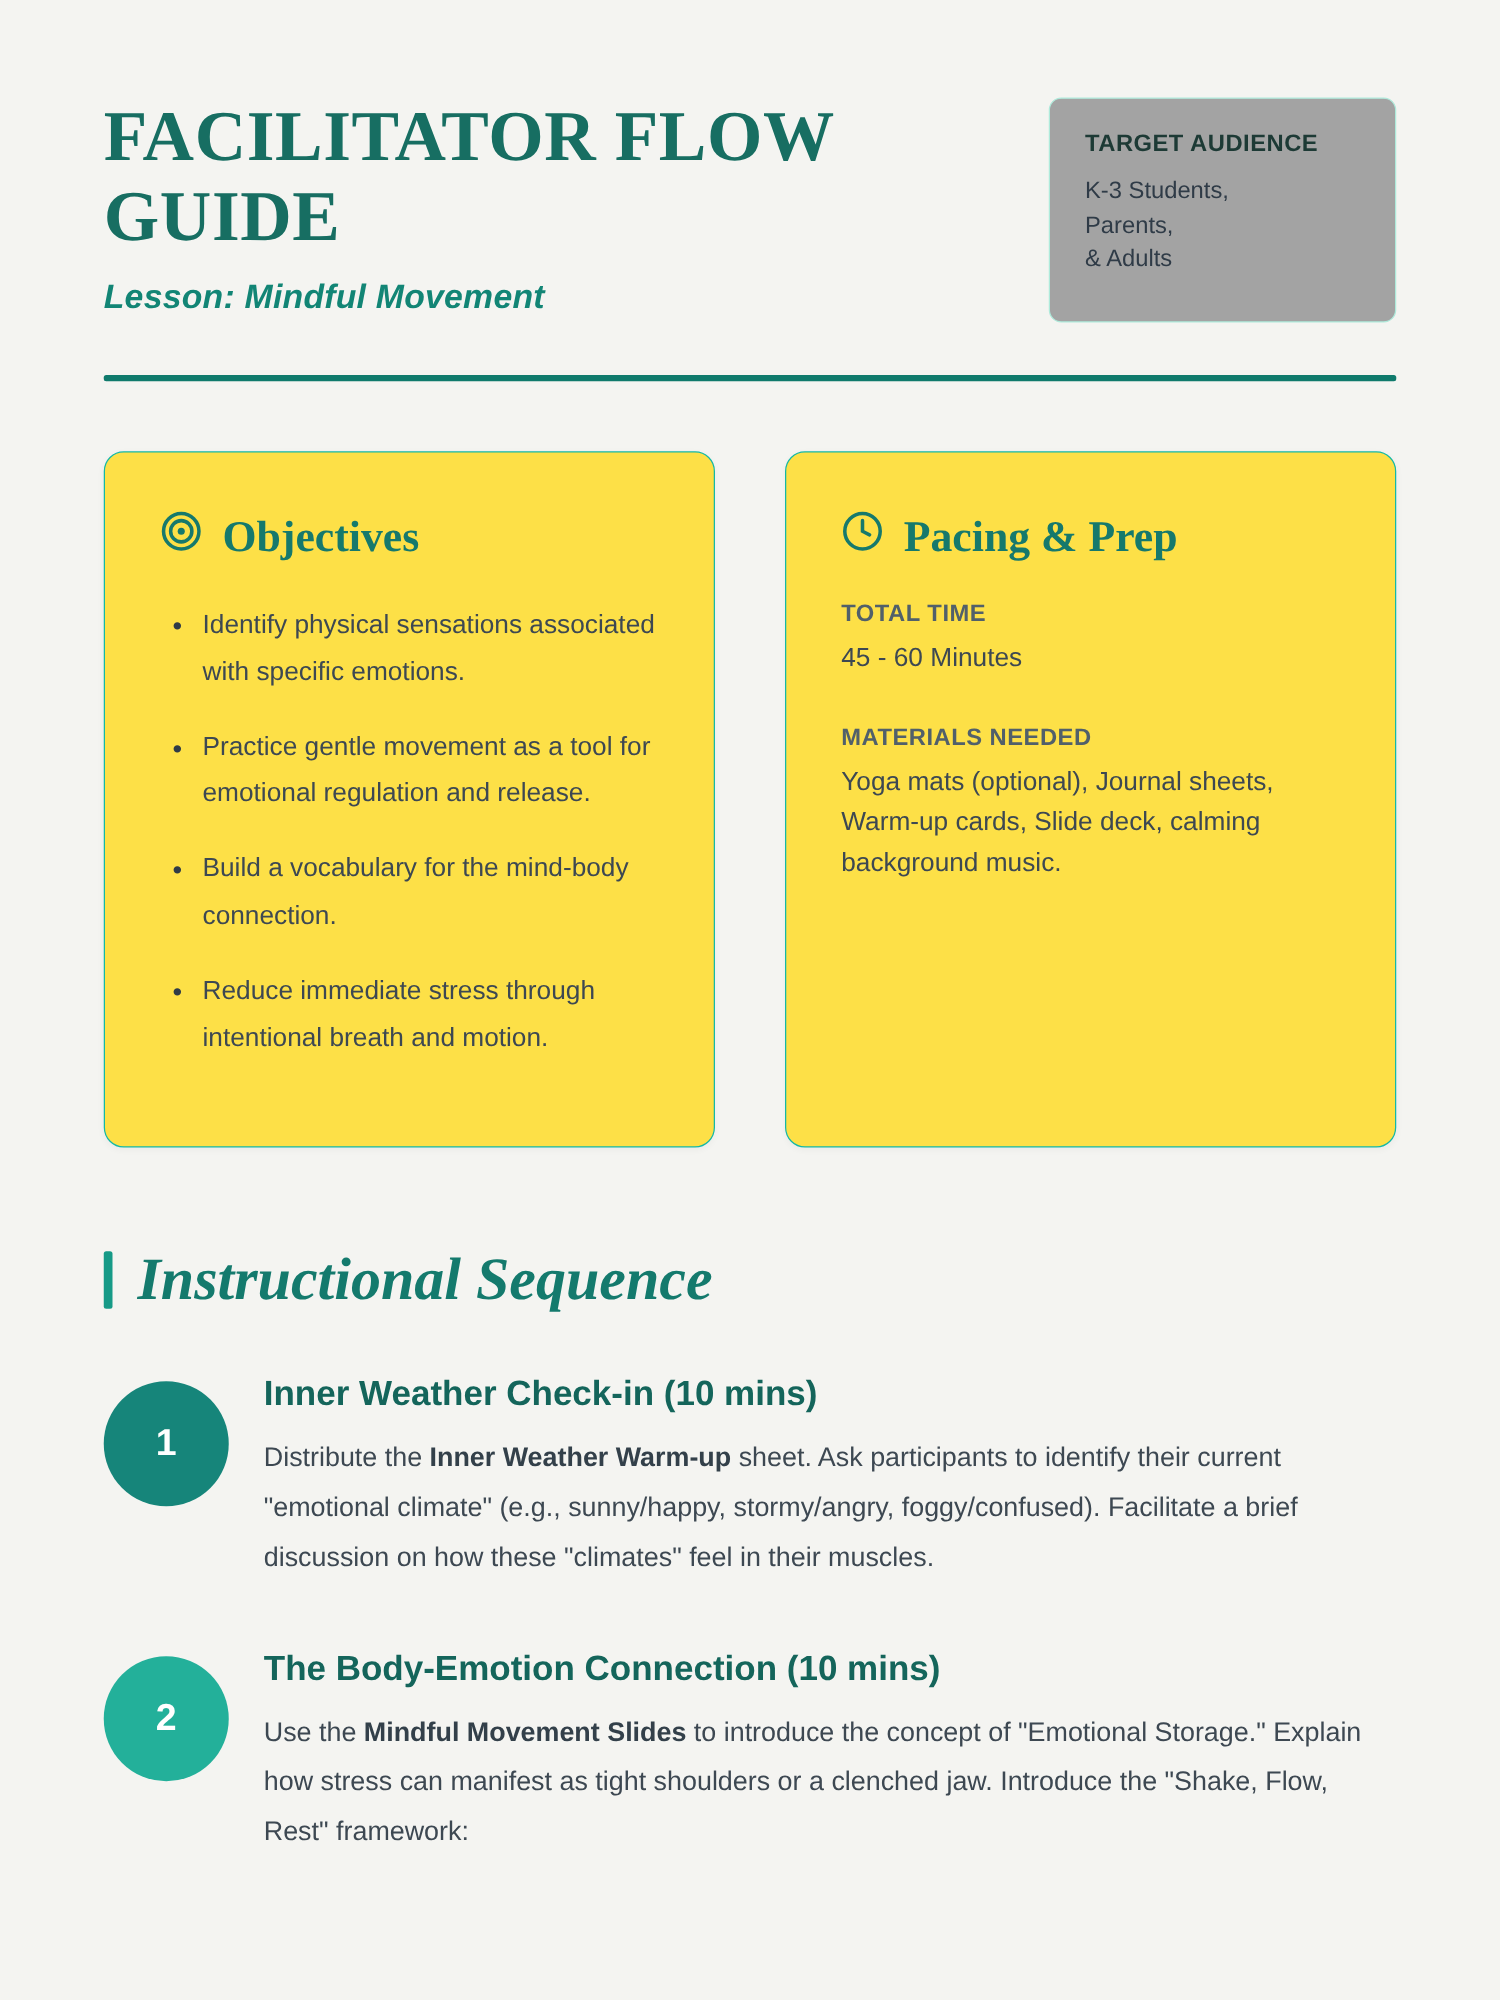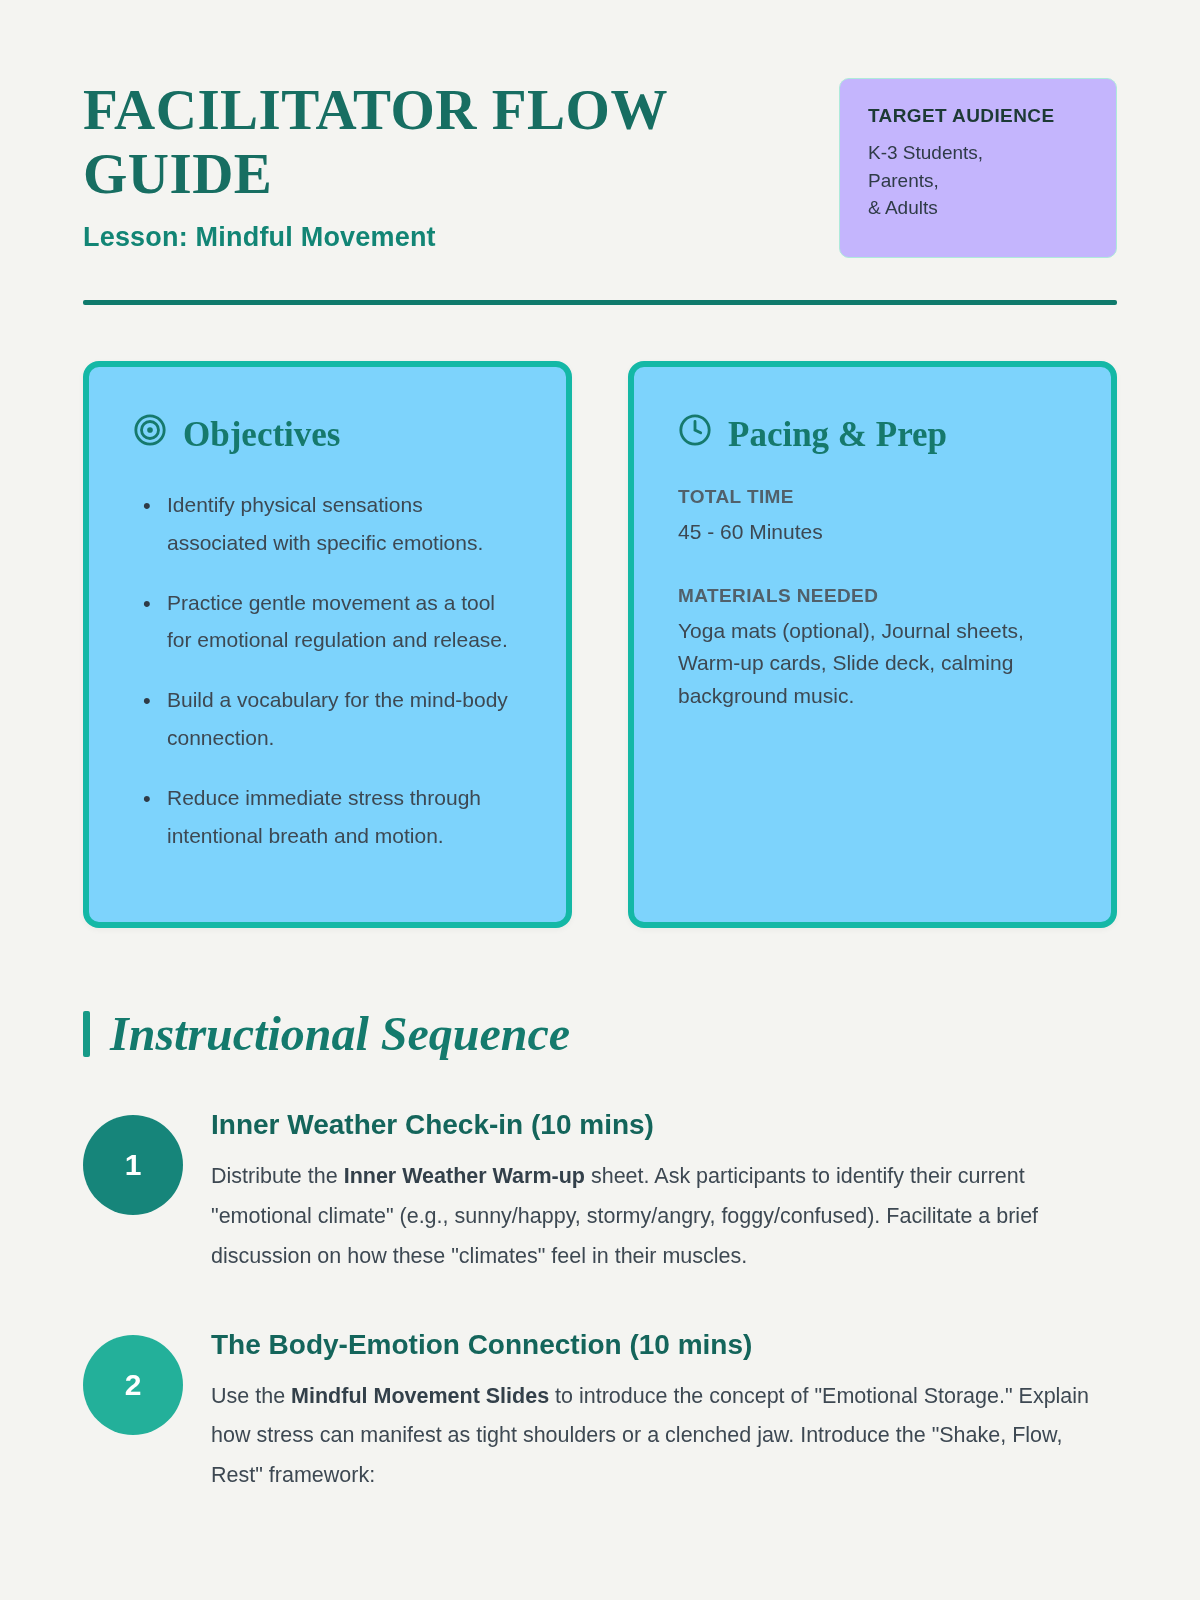--- a/index.html
+++ b/index.html
@@ -29,25 +29,26 @@
     font-weight: 700;
     font-size: 57px;
     line-height: 1.12;
     color: #176e62;
     letter-spacing: 0.5px;
   }
   .lesson-subtitle {
     margin-top: 16px;
     font-size: 27px;
     font-weight: 700;
+    font-style: italic;
     color: #128575;
     letter-spacing: 0.2px;
   }
   .audience-box {
-    background: #c4b5fd;
+    background: #a3a3a3;
     border: 1px solid #aeeadb;
     border-radius: 10px;
     padding: 26px 28px;
     width: 278px;
     min-height: 180px;
   }
   .audience-label {
     font-size: 19px;
     font-weight: 700;
     color: #1d3a35;
@@ -69,22 +70,22 @@
 
   
   .cards-row {
     margin-top: 56px;
     display: flex;
     gap: 56px;
     align-items: stretch;
   }
   .card {
     flex: 1 1 0;
-    background: #7dd3fc;
-    border: 6px solid #14b8a6;
+    background: #fde047;
+    border: 1px solid #14b8a6;
     border-radius: 16px;
     box-shadow: 0 2px 6px rgba(0,0,0,0.04);
     padding: 46px 44px;
   }
   .card-heading {
     display: flex;
     align-items: center;
     gap: 16px;
     font-family: "Liberation Serif", serif;
     font-weight: 700;

